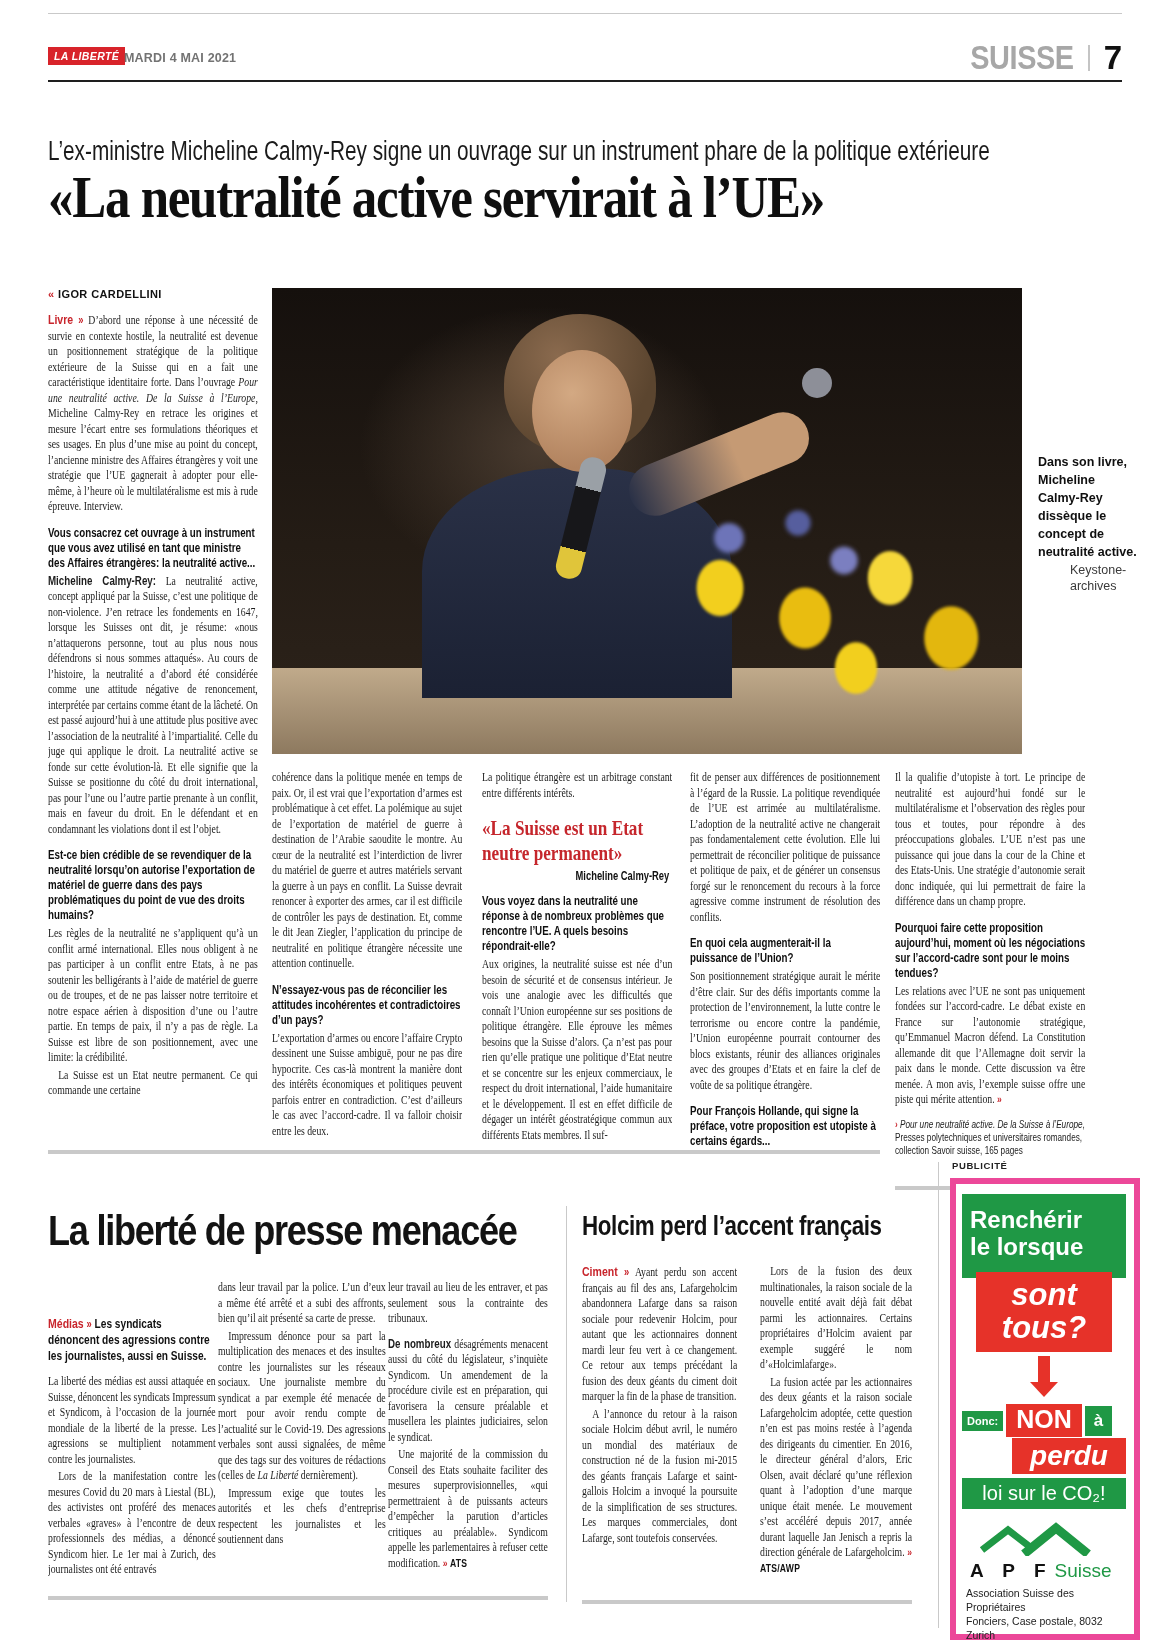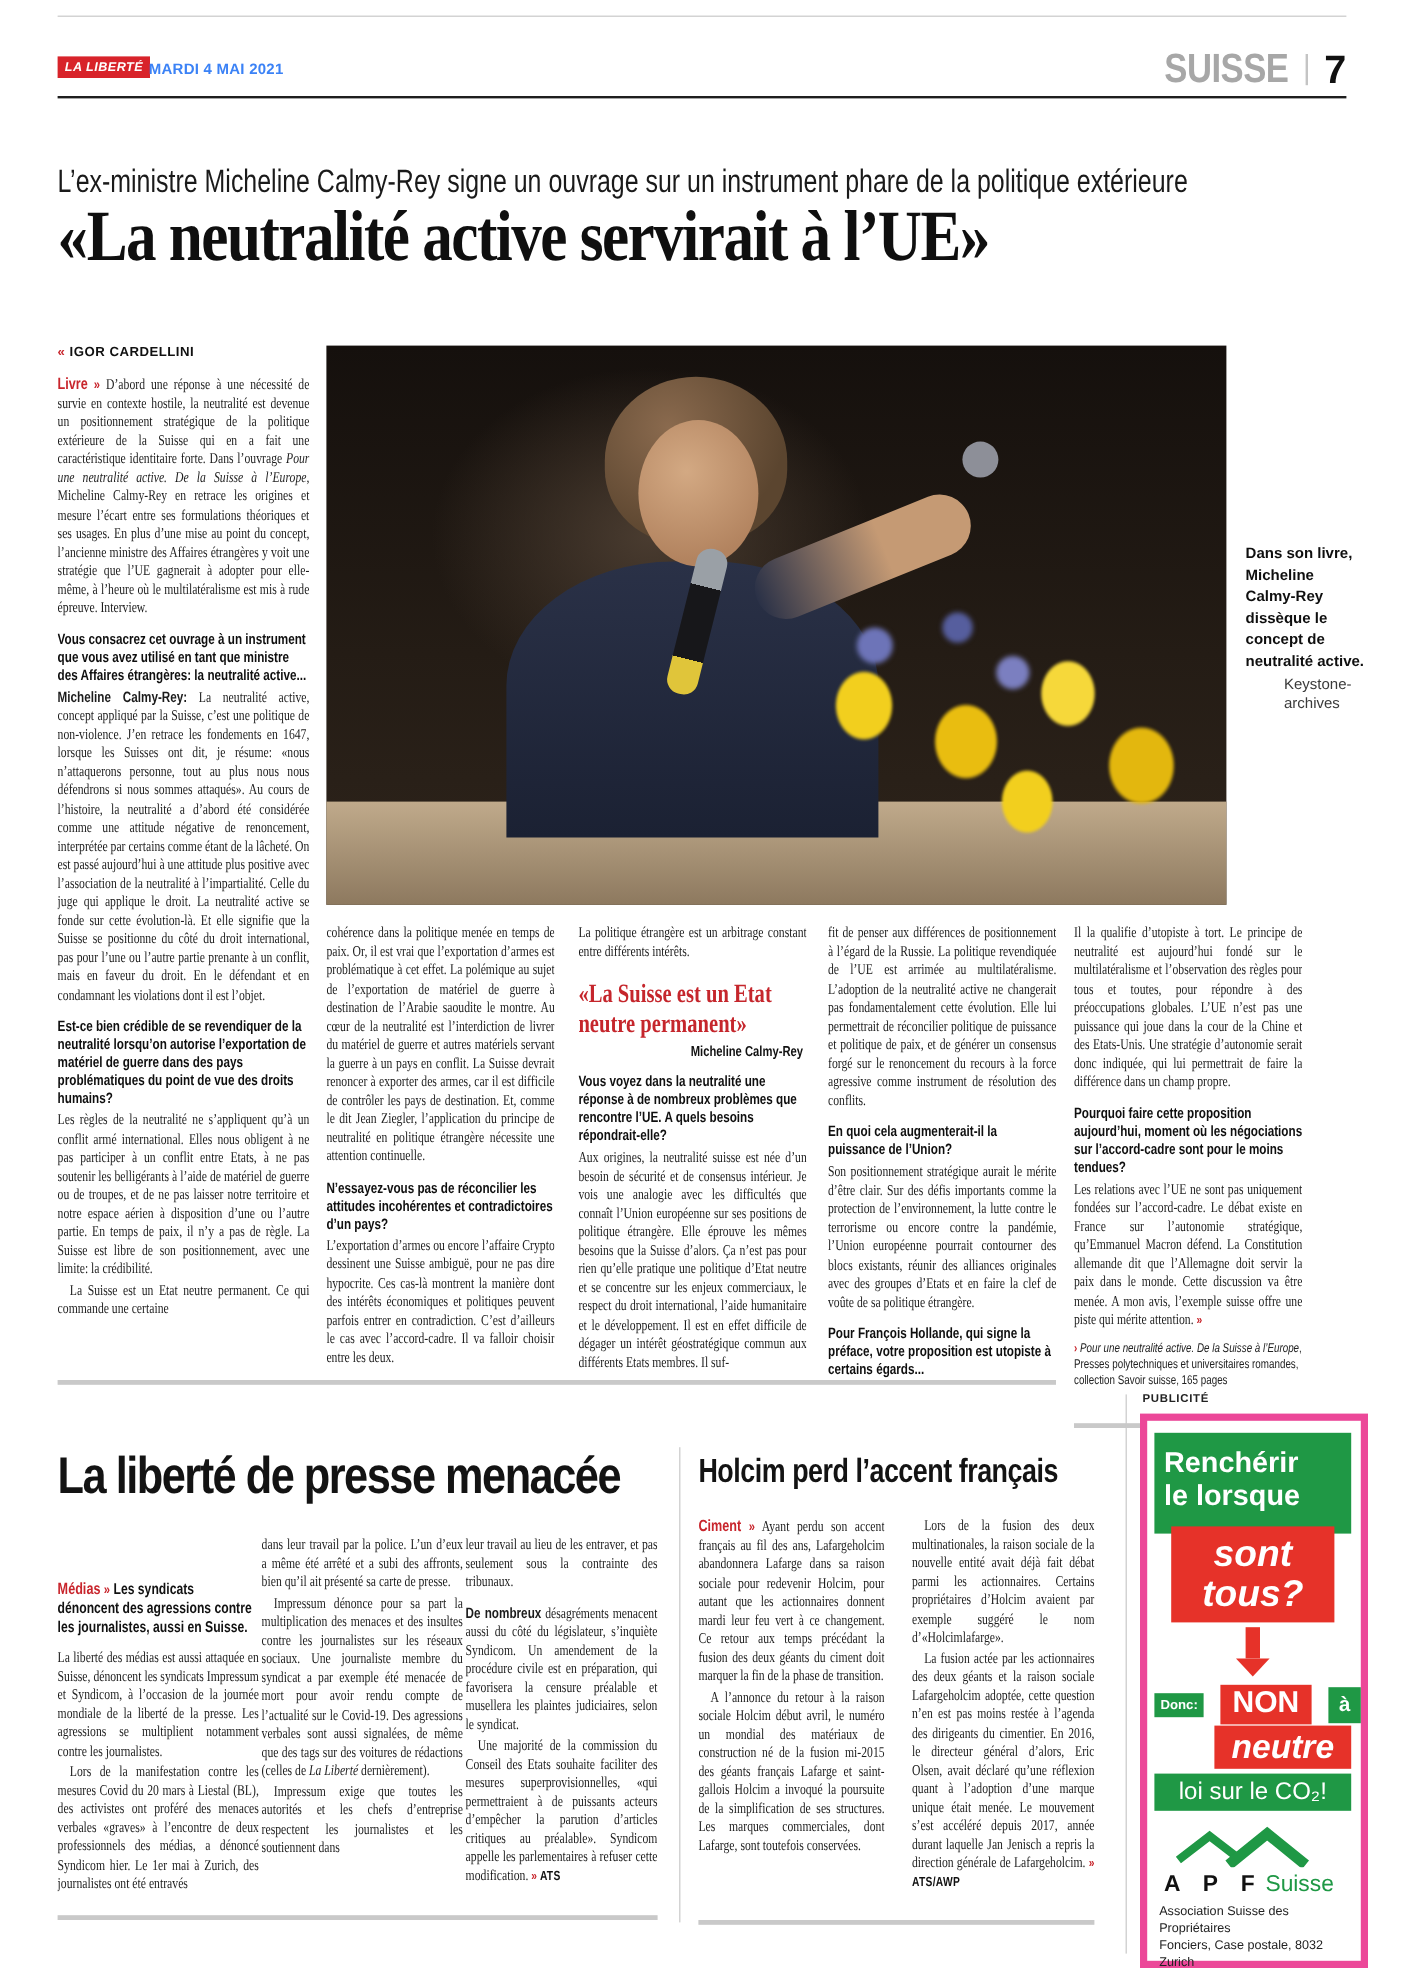--- a/index.html
+++ b/index.html
@@ -5,21 +5,21 @@
   html,body{margin:0;padding:0;background:#ffffff;}
   .page{position:relative;width:1170px;height:1643px;background:#fff;overflow:hidden;
         font-family:"Liberation Serif","DejaVu Serif",serif;color:#1c1c1c;}
   .abs{position:absolute;}
   .rule{background:#c9c9c9;}
   .squeeze{transform-origin:0 0;}
 
   
   .logo{background:#d8232a;color:#fff;font:italic bold 10.5px "Liberation Sans","DejaVu Sans",sans-serif;
         padding:3px 6px;letter-spacing:.4px;}
-  .mh-date{font:bold 12.5px "Liberation Sans","DejaVu Sans",sans-serif;color:#3b82f6;letter-spacing:.2px;}
+  .mh-date{font:bold 12.5px "Liberation Sans","DejaVu Sans",sans-serif;color:#737373;letter-spacing:.2px;}
   .mh-right{display:flex;align-items:center;gap:14px;}
   .mh-section{font:bold 34px "Liberation Sans","DejaVu Sans",sans-serif;color:#a7a7a7;
         transform:scaleX(.85);transform-origin:100% 0;letter-spacing:-.5px;}
   .mh-sep{width:2px;height:26px;background:#c4c4c4;}
   .mh-page{font:bold 33px "Liberation Sans","DejaVu Sans",sans-serif;color:#111;}
 
   .kicker{font:400 27px "Liberation Sans","DejaVu Sans",sans-serif;color:#1a1a1a;white-space:nowrap;}
   .headline{margin:0;font:bold 60px/1.05 "Liberation Serif","DejaVu Serif",serif;color:#0f0f0f;
         letter-spacing:-1.5px;white-space:nowrap;}
   .byline{font:bold 11px "Liberation Sans","DejaVu Sans",sans-serif;color:#111;letter-spacing:.4px;}
@@ -230,26 +230,26 @@
     <div class="abs adgreen" style="left:6px;top:10px;width:164px;height:84px;padding-top:12px;box-sizing:border-box;">
       <div class="adline">Renchérir</div>
       <div class="adline">le lorsque</div>
     </div>
     <div class="abs adred" style="left:20px;top:88px;width:136px;height:80px;padding-top:6px;box-sizing:border-box;">
       <div class="pourtous">sont</div>
       <div class="pourtous">tous?</div>
     </div>
     <div class="abs arrowstem" style="left:82px;top:172px;width:12px;height:26px;"></div>
     <div class="abs arrowhead" style="left:74px;top:198px;"></div>
-    <div class="abs" style="left:6px;top:220px;display:flex;align-items:center;gap:14px;">
+    <div class="abs" style="left:6px;top:220px;display:flex;align-items:center;gap:3px;">
       <span class="adgreen donc">Donc:</span>
       <span class="adred non">NON</span>
       <span class="adgreen aword">à</span>
     </div>
-    <div class="abs adred cette" style="left:56px;top:254px;width:114px;height:36px;line-height:36px;">neutre</div>
+    <div class="abs adred cette" style="left:56px;top:254px;width:114px;height:36px;line-height:36px;">perdu</div>
     <div class="abs adgreen loi" style="left:6px;top:294px;width:164px;height:31px;">loi sur le CO₂!</div>
     <svg class="abs" style="left:18px;top:336px;" width="120" height="36" viewBox="0 0 120 36">
       <path d="M8 30 L34 10 L60 30" stroke="#1f9845" stroke-width="7" fill="none"></path>
       <path d="M50 34 L82 8 L114 34" stroke="#1f9845" stroke-width="9" fill="none"></path>
     </svg>
     <div class="abs" style="left:14px;top:376px;">
       <span class="apfname">A P F</span><span class="apfsuisse">Suisse</span>
     </div>
     <div class="abs adaddr" style="left:10px;top:402px;width:164px;">
       <div>Association Suisse des Propriétaires</div>

